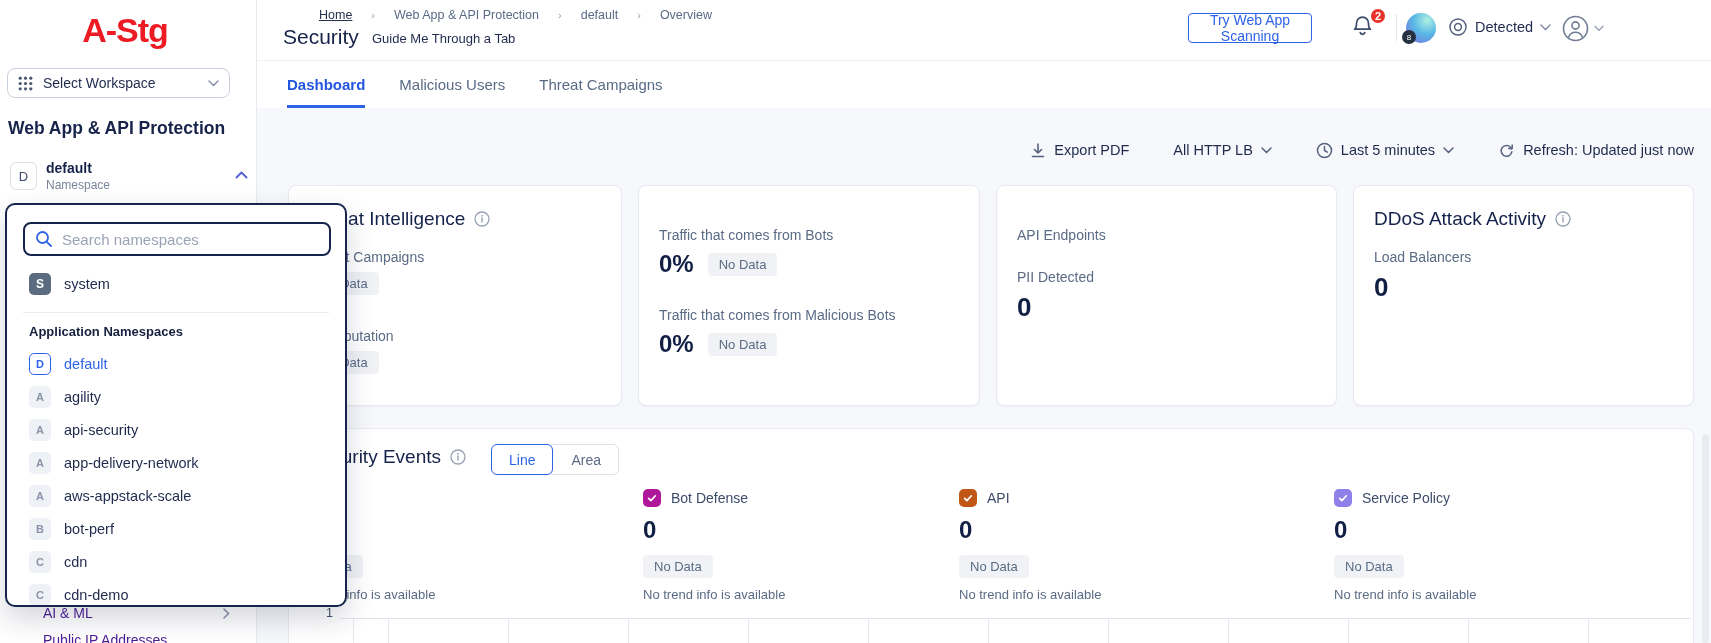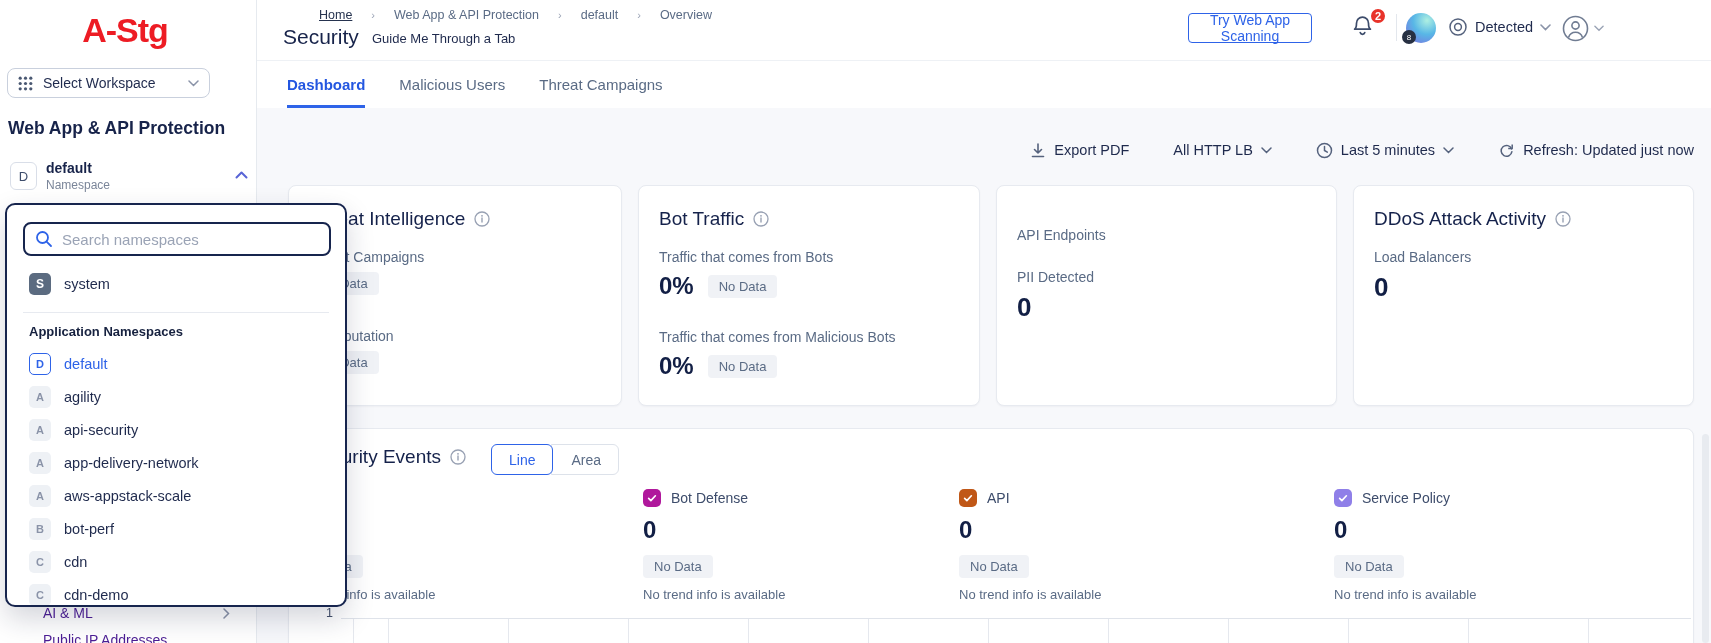--- a/index.html
+++ b/index.html
@@ -5,21 +5,21 @@
   * { margin:0; padding:0; box-sizing:border-box; }
   html,body { width:1711px; height:643px; }
   body { position:relative; overflow:hidden; background:#ffffff;
          font-family:"Liberation Sans", sans-serif; color:#1b2b4f; }
   .abs { position:absolute; }
 
   
   .sidebar { left:0; top:0; width:257px; height:643px; background:#fff; border-right:1px solid #e6eaef; z-index:10; }
   .logo { left:60px; top:8px; width:130px; height:44px; display:flex; align-items:center; justify-content:center;
           font-size:34px; font-weight:800; color:#ed1c24; letter-spacing:-1px; }
-  .ws-btn { left:7px; top:68px; width:203px; height:30px; border:1px solid #c9d0dd; border-radius:8px; background:#fff;
+  .ws-btn { left:7px; top:68px; width:223px; height:30px; border:1px solid #c9d0dd; border-radius:8px; background:#fff;
             display:flex; align-items:center; padding:0 10px; gap:10px; font-size:14px; color:#1f2a4d; cursor:pointer; }
   .ws-btn .spacer { flex:1; }
   .product-title { left:8px; top:118px; width:245px; font-size:17.5px; font-weight:700; color:#17234a; }
   .ns-box { left:10px; top:162px; width:27px; height:28px; border:1px solid #d9dee8; border-radius:6px;
             display:flex; align-items:center; justify-content:center; font-size:13px; color:#3d4c6b; background:#fff; }
   .ns-name { left:46px; top:160px; font-size:14px; font-weight:700; color:#17234a; }
   .ns-sub  { left:46px; top:178px; font-size:12px; color:#7a8599; }
   .ns-caret { left:235px; top:171px; }
   .side-bottom-item { left:43px; width:200px; font-size:14px; color:#4c1d95; display:flex; align-items:center; }
   .side-bottom-item .spacer { flex:1; }
@@ -215,28 +215,20 @@
   <div class="value-row">
       <span class="nodata">No Data</span>
     </div>
   <div class="metric-label" style="margin-top:33px;">IP Reputation</div>
   <div class="value-row">
       <span class="nodata">No Data</span>
     </div>
 </div>
 
 <div class="abs card" style="left:638px; width:342px;">
-  <div class="card-title">
-    <span>Bot Traffic</span>
-    <svg width="16" height="16" viewBox="0 0 16 16">
-        <circle cx="8" cy="8" r="7" fill="none" stroke="#98a1b3" stroke-width="1.3"></circle>
-        <circle cx="8" cy="4.8" r="0.9" fill="#98a1b3"></circle>
-        <path d="M8 7v4" stroke="#98a1b3" stroke-width="1.4" stroke-linecap="round"></path>
-      </svg>
-  </div>
   <div class="metric-label">Traffic that comes from Bots</div>
   <div class="value-row">
     <span class="big-val">0%</span>
     <span class="nodata">No Data</span>
   </div>
   <div class="metric-label" style="margin-top:29px;">Traffic that comes from Malicious Bots</div>
   <div class="value-row">
     <span class="big-val">0%</span>
     <span class="nodata">No Data</span>
   </div>

